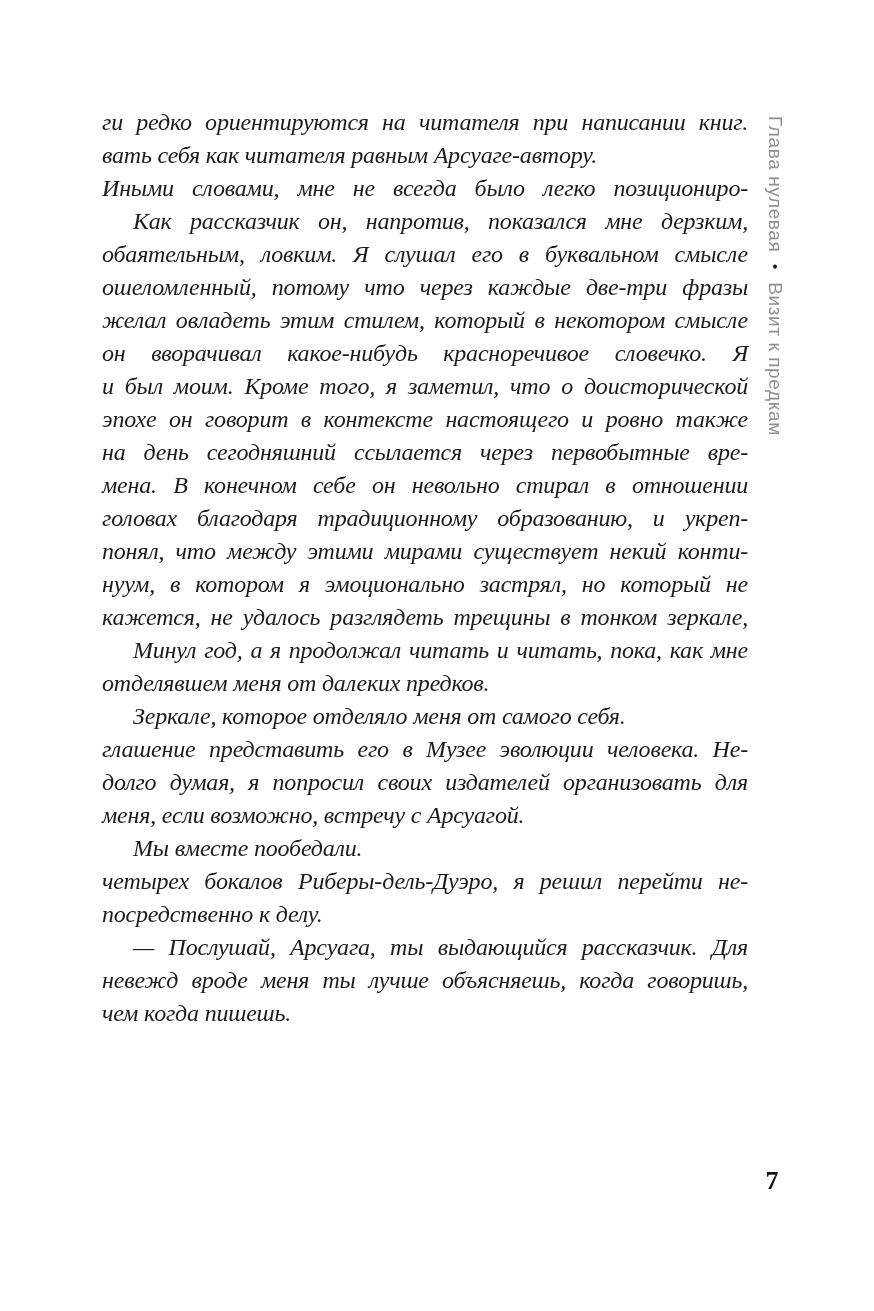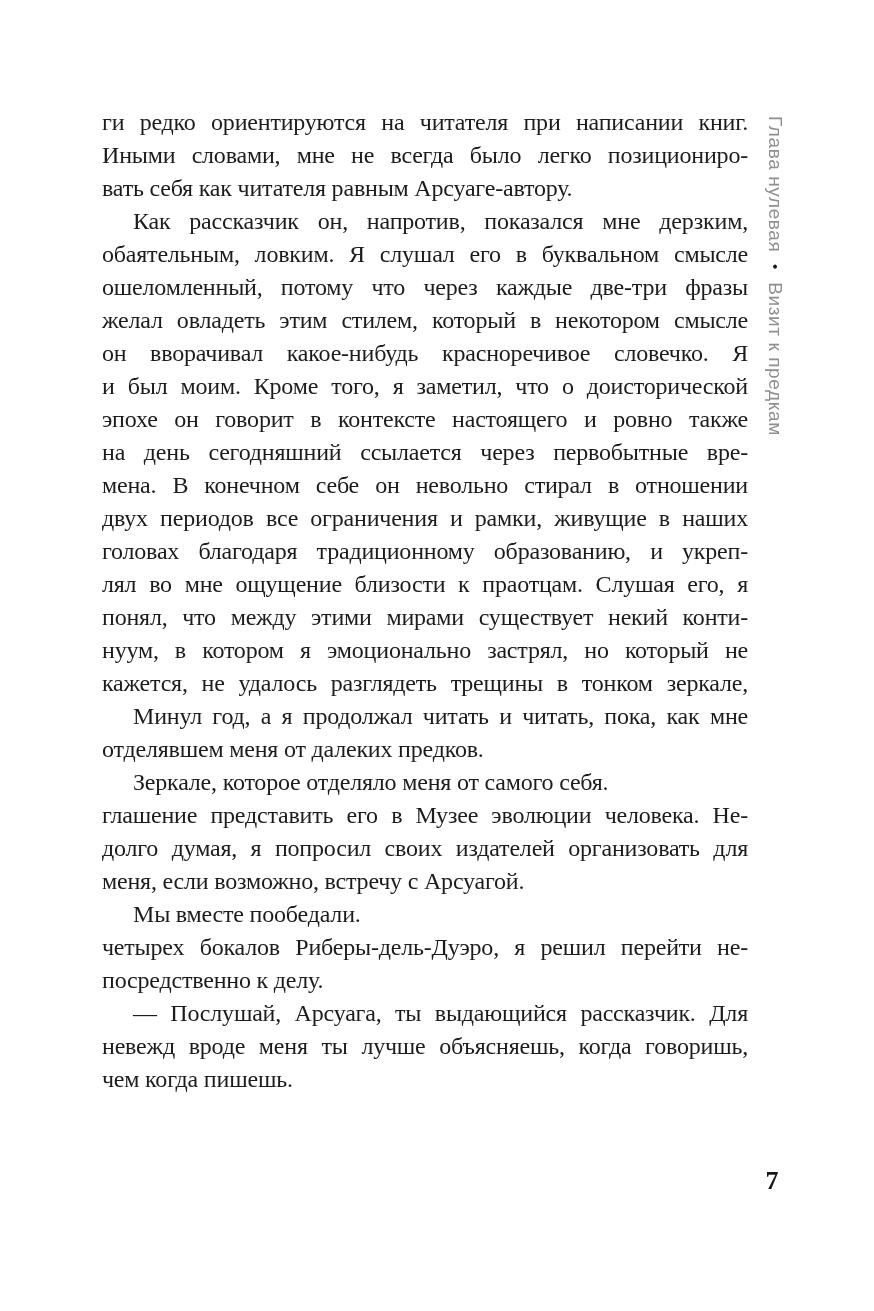--- a/index.html
+++ b/index.html
@@ -19,20 +19,21 @@
     font-size: 24px;
     line-height: 33px;
     color: #1c1c1c;
     letter-spacing: -0.2px;
   }
   .line {
     height: 33px;
     text-align: justify;
     text-align-last: justify;
     white-space: nowrap;
+    font-style: italic;
   }
   .line.last { text-align-last: left; }
   .line.indent { padding-left: 31px; }
   .running-head {
     position: absolute;
     left: 764px;
     top: 116px;
     writing-mode: vertical-rl;
     font-family: "Liberation Sans", sans-serif;
     font-size: 19px;
@@ -59,34 +60,32 @@
     color: #161616;
   }
 </style>
 </head>
 <body>
 
 <main class="page">
 
   <div class="text-block">
       <div class="line">ги редко ориентируются на читателя при написании книг.</div>
+      <div class="line last">вать себя как читателя равным Арсуаге-автору.</div>
       <div class="line">Иными словами, мне не всегда было легко позициониро-</div>
-      <div class="line last">вать себя как читателя равным Арсуаге-автору.</div>
       <div class="line indent">Как рассказчик он, напротив, показался мне дерзким,</div>
       <div class="line">обаятельным, ловким. Я слушал его в буквальном смысле</div>
       <div class="line">ошеломленный, потому что через каждые две-три фразы</div>
       <div class="line">желал овладеть этим стилем, который в некотором смысле</div>
       <div class="line">он вворачивал какое-нибудь красноречивое словечко. Я</div>
       <div class="line">и был моим. Кроме того, я заметил, что о доисторической</div>
       <div class="line">эпохе он говорит в контексте настоящего и ровно также</div>
       <div class="line">на день сегодняшний ссылается через первобытные вре-</div>
       <div class="line">мена. В конечном себе он невольно стирал в отношении</div>
-      <div class="line">двух периодов все ограничения и рамки, живущие в наших</div>
       <div class="line">головах благодаря традиционному образованию, и укреп-</div>
-      <div class="line">лял во мне ощущение близости к праотцам. Слушая его, я</div>
       <div class="line">понял, что между этими мирами существует некий конти-</div>
       <div class="line">нуум, в котором я эмоционально застрял, но который не</div>
       <div class="line">кажется, не удалось разглядеть трещины в тонком зеркале,</div>
       <div class="line indent">Минул год, а я продолжал читать и читать, пока, как мне</div>
       <div class="line last">отделявшем меня от далеких предков.</div>
       <div class="line indent last">Зеркале, которое отделяло меня от самого себя.</div>
       <div class="line">глашение представить его в Музее эволюции человека. Не-</div>
       <div class="line">долго думая, я попросил своих издателей организовать для</div>
       <div class="line last">меня, если возможно, встречу с Арсуагой.</div>
       <div class="line indent last">Мы вместе пообедали.</div>

